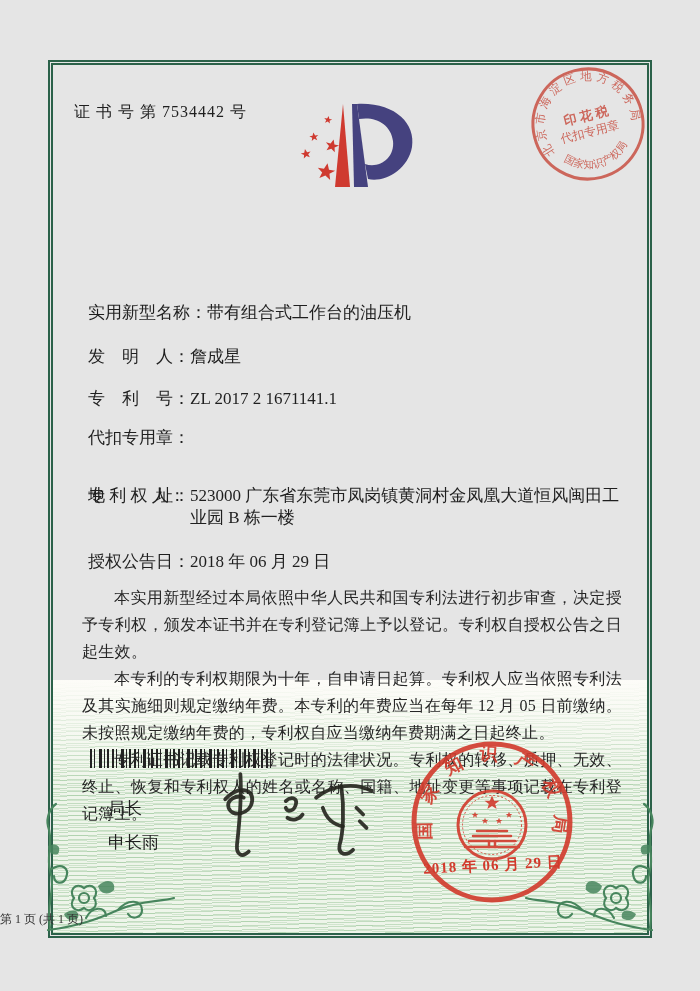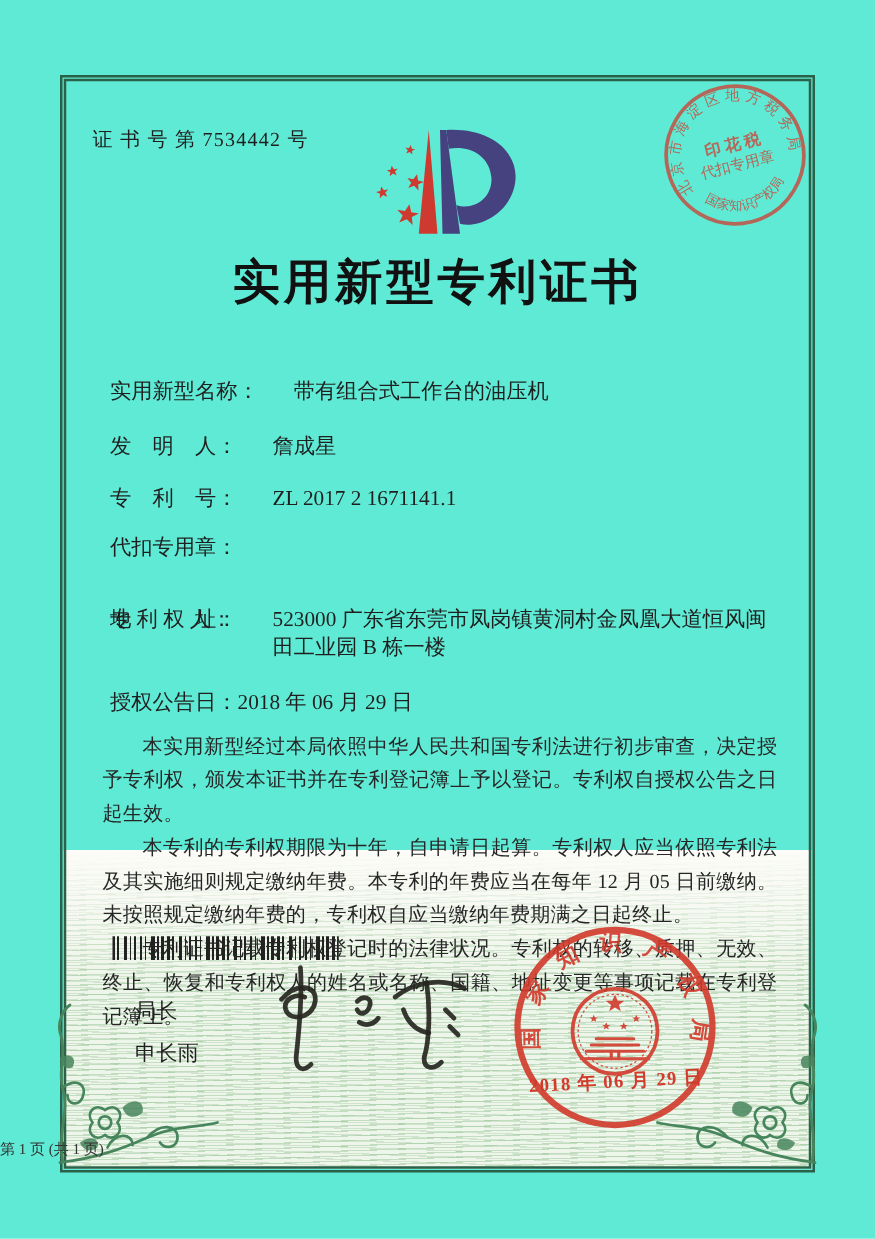--- a/index.html
+++ b/index.html
@@ -7,21 +7,21 @@
     --ornament-green:#47855d;
     --pattern-tint:#eef5ea;
     --seal-red:#d23a2c;
     --stamp-red:#c74b3d;
     --logo-blue:#45427f;
     --logo-red:#cf3a30;
     --ink:#1f1f1f;
   }
   html,body{margin:0;padding:0;}
   body{width:700px;height:991px;background:#ffffff;font-family:"Liberation Serif","DejaVu Serif",serif;color:var(--ink);}
-  .page{position:relative;width:700px;height:991px;background:#5eead4;overflow:hidden;}
+  .page{position:relative;width:700px;height:991px;background:#e5e5e5;overflow:hidden;}
 
   
   .pattern{
     position:absolute;left:51px;top:680px;width:598px;height:255px;
     background-color:var(--pattern-tint);
     background-image:
       repeating-linear-gradient(178deg, rgba(140,190,140,.45) 0 1px, rgba(0,0,0,0) 1px 4px),
       repeating-linear-gradient(182deg, rgba(140,190,140,.30) 0 1px, rgba(0,0,0,0) 1px 5px);
     z-index:1;
   }
@@ -40,21 +40,21 @@
   .logo{position:absolute;left:272px;top:90px;width:160px;height:115px;z-index:4;}
 
   .tax-stamp{position:absolute;left:528px;top:64px;width:120px;height:120px;z-index:5;
     transform:rotate(-14deg);opacity:.82;}
   .tax-stamp text{fill:var(--stamp-red);font-family:"Liberation Serif",serif;}
 
   .title{position:absolute;left:0;top:200px;width:700px;text-align:center;
     font-size:38px;font-weight:700;letter-spacing:3px;color:#111;z-index:4;}
 
   .fields{position:absolute;left:88px;top:0;z-index:4;font-size:17px;}
-  .field-row{position:absolute;left:0;width:540px;display:flex;align-items:flex-start;line-height:22px;gap:28px;}
+  .field-row{position:absolute;left:0;width:540px;display:flex;align-items:flex-start;line-height:22px;}
   .field-row .lbl{white-space:pre;flex:none;}
   .field-row .val{white-space:pre-wrap;max-width:452px;}
   .grant-row{position:absolute;left:88px;width:560px;z-index:4;font-size:17px;line-height:22px;}
   .grant-right{position:absolute;left:265px;top:0;white-space:pre;}
   .grant-left{white-space:pre;}
 
   .paras{position:absolute;left:82px;top:584px;width:540px;z-index:4;
     font-size:16px;line-height:27px;color:#262626;letter-spacing:.3px;}
   .paras p{margin:0;text-indent:2em;text-align:justify;}
 
@@ -139,21 +139,20 @@
     <text font-size="11.5" letter-spacing="4">
       <textPath href="#taxTop" startOffset="2">北京市海淀区地方税务局</textPath>
     </text>
     <text font-size="10.5" letter-spacing="0">
       <textPath href="#taxBottom" startOffset="2">国家知识产权局</textPath>
     </text>
     <text x="60" y="56" text-anchor="middle" font-size="13" font-weight="bold">印 花 税</text>
     <text x="60" y="72" text-anchor="middle" font-size="12">代扣专用章</text>
   </svg>
 
-  <div class="title">实用新型专利证书</div>
 
   <div class="fields">
     <div class="field-row" style="top:302px">
       <span class="lbl">实用新型名称：</span>
         <span class="val">带有组合式工作台的油压机</span>
     </div>
     <div class="field-row" style="top:346px">
       <span class="lbl">发　明　人：</span>
         <span class="val">詹成星</span>
     </div>

